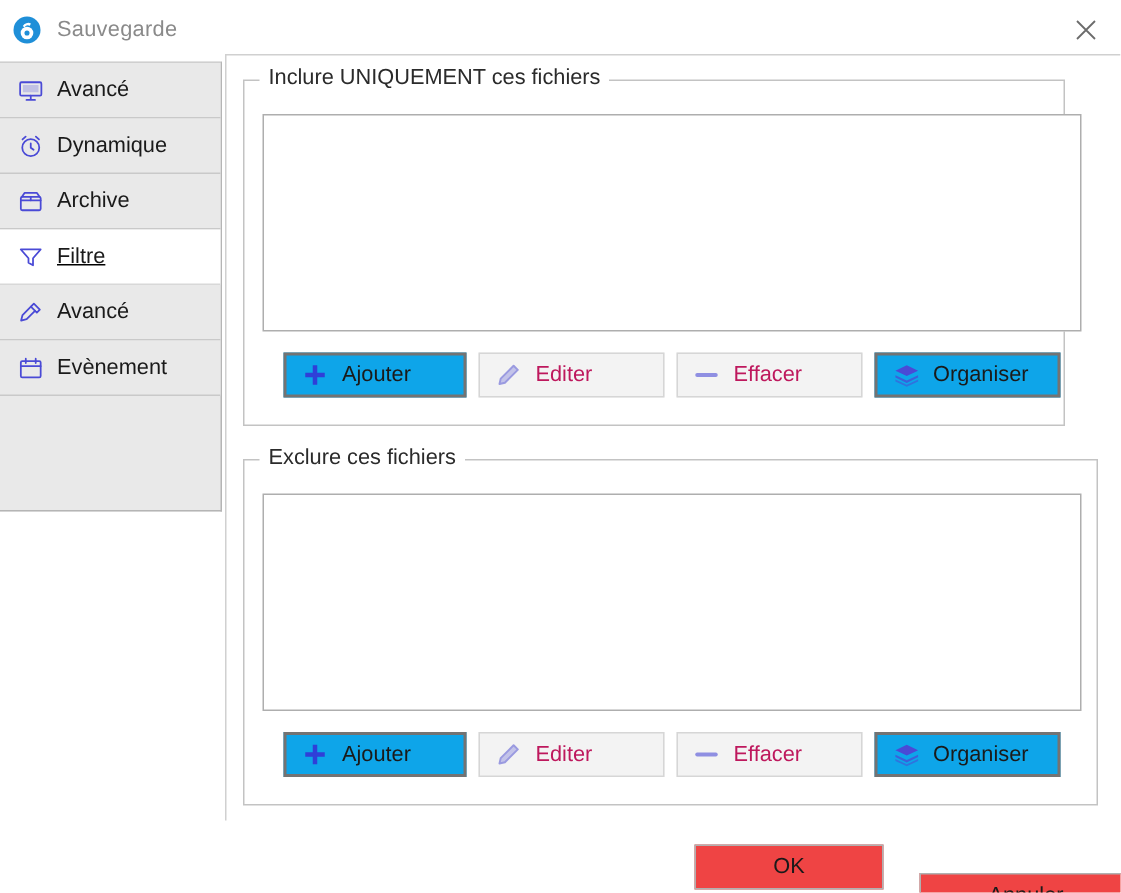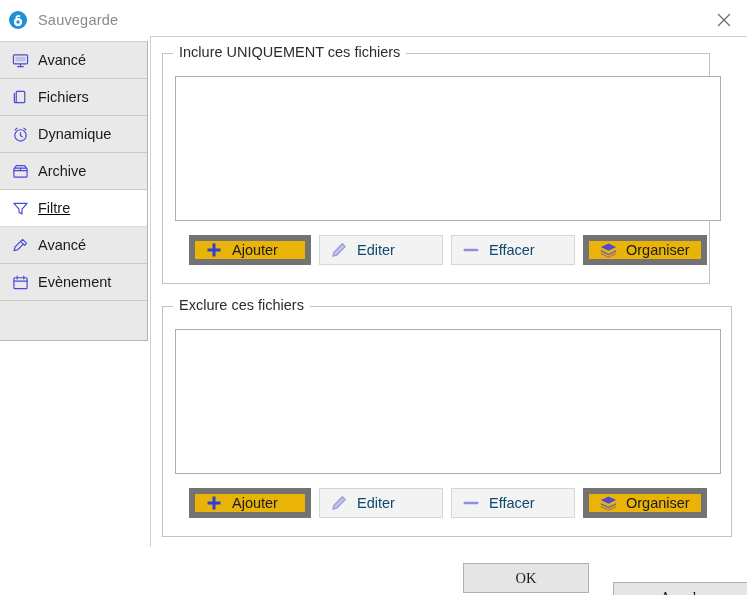--- a/index.html
+++ b/index.html
@@ -112,53 +112,52 @@
   
   .btnrow {
     position: absolute;
     display: flex;
   }
   .tbtn {
     height: 30px;
     box-sizing: border-box;
     display: flex; align-items: center;
     padding-left: 10px;
-    border: 6px solid #737373;
-    background: #eab308;
+    border: 2px solid #737373;
+    background: #0ea5e9;
     margin-right: 8px;
     cursor: default;
   }
   .tbtn.disabled {
     background: #f3f3f3;
     border: 1px solid #d6d6d6;
   }
   .tbtn .ic {
     width: 18px; height: 18px;
     display: flex; align-items: center; justify-content: center;
     flex: 0 0 18px;
   }
   .tbtn .lbl {
     margin-left: 9px;
     font-size: 14.5px;
     color: #1a1a1a;
   }
-  .tbtn.disabled .lbl { color: #0c4a6e; }
+  .tbtn.disabled .lbl { color: #be185d; }
 
   
   .fbtn {
     position: absolute;
     height: 30px;
     box-sizing: border-box;
     border: 1px solid #b0b0b0;
-    background: #e5e5e5;
+    background: #ef4444;
     display: flex; align-items: center; justify-content: center;
     font-size: 14.5px;
     color: #1a1a1a;
     cursor: default;
-    font-family: Liberation Serif, serif;
   }
 </style>
 </head>
 <body>
 
 <div id="app">
 
   <div id="titlebar">
     <svg id="title-icon" viewBox="0 0 20 20">
       <circle cx="10" cy="10" r="9" fill="#1f8fd8"></circle>
@@ -181,29 +180,20 @@
             <rect x="1.5" y="3" width="15" height="9.5" rx="1"></rect>
             <path d="M6 15.5h6M9 12.5v3"></path>
             <path d="M3.5 5h11v5h-11z" fill="#4a4ad6" stroke="none" opacity=".25"></path>
           </svg>
         </span>
         <span class="lbl">Avancé</span>
       </div>
       <div class="side-item">
         <span class="ic">
           <svg width="17" height="17" viewBox="0 0 18 18" fill="none" stroke="#4a4ad6" stroke-width="1.25" stroke-linecap="round" stroke-linejoin="round">
-            <rect x="4.5" y="2.5" width="9" height="12" rx="1"></rect>
-            <path d="M2.5 4.5v9a1 1 0 0 0 1 1h1"></path>
-          </svg>
-        </span>
-        <span class="lbl">Fichiers</span>
-      </div>
-      <div class="side-item">
-        <span class="ic">
-          <svg width="17" height="17" viewBox="0 0 18 18" fill="none" stroke="#4a4ad6" stroke-width="1.25" stroke-linecap="round" stroke-linejoin="round">
             <circle cx="9" cy="10" r="6"></circle>
             <path d="M9 7v3l2 1.5"></path>
             <path d="M3.2 4.2 5.4 2.2M14.8 4.2 12.6 2.2"></path>
           </svg>
         </span>
         <span class="lbl">Dynamique</span>
       </div>
       <div class="side-item">
         <span class="ic">
           <svg width="17" height="17" viewBox="0 0 18 18" fill="none" stroke="#4a4ad6" stroke-width="1.25" stroke-linecap="round" stroke-linejoin="round">

